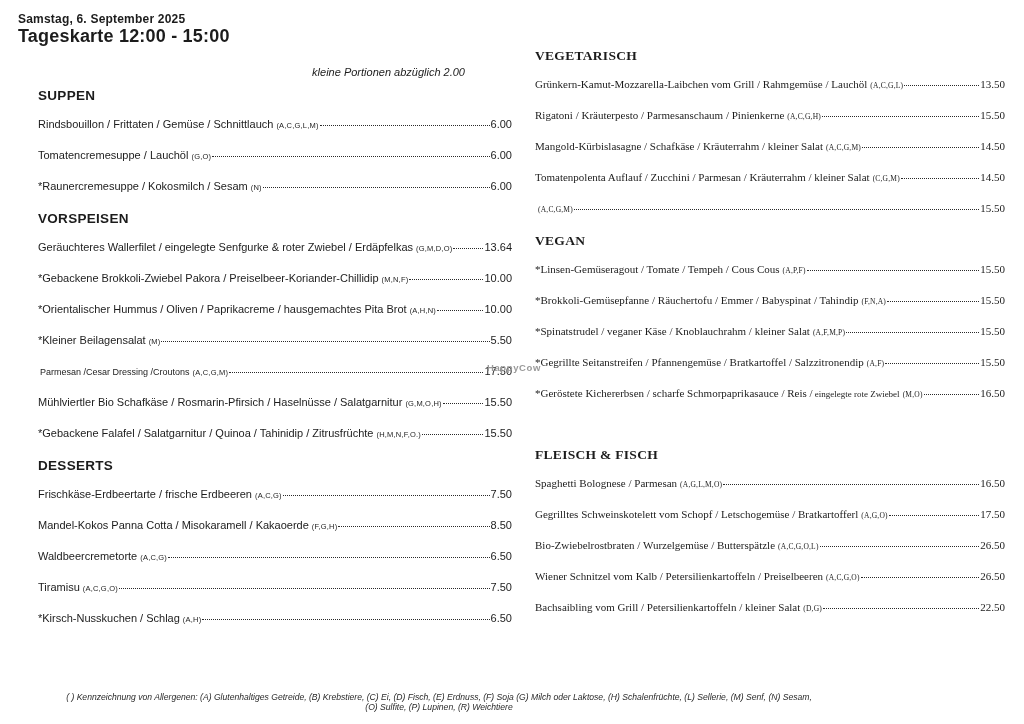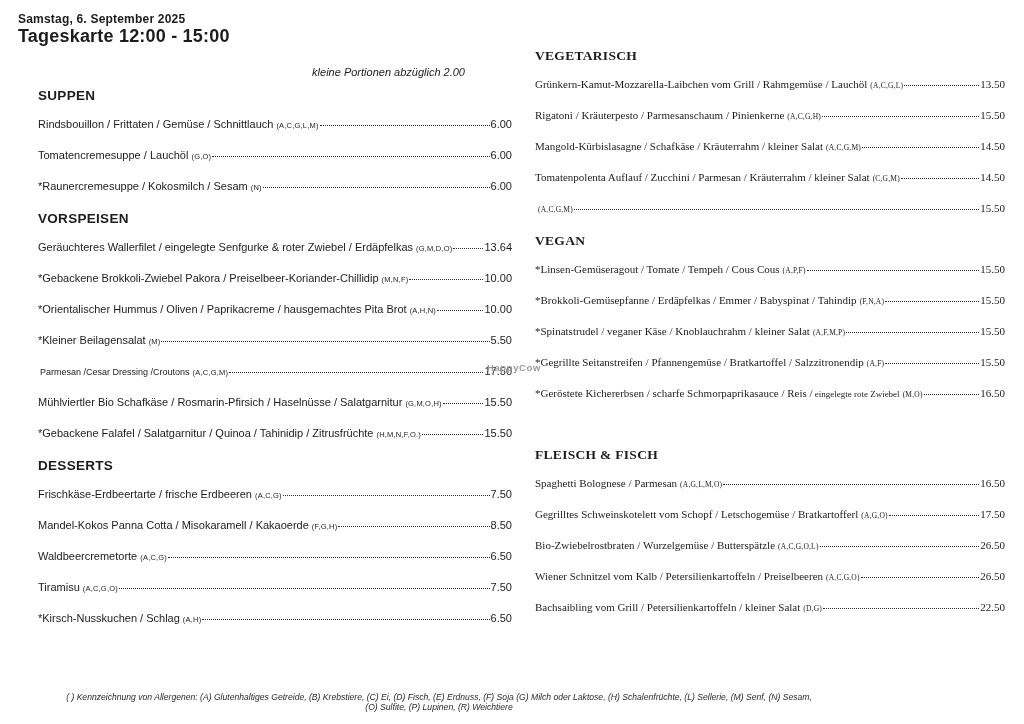--- a/index.html
+++ b/index.html
@@ -205,21 +205,21 @@
       </section>
       <section class="menu-section">
         <h2 class="section-title">VEGAN</h2>
         <div class="menu-item">
           <span class="item-name">*Linsen-Gemüseragout / Tomate / Tempeh / Cous Cous</span>
           <span class="item-allergens">(A,P,F)</span>
           <span class="dots"></span>
           <span class="item-price">15.50</span>
         </div>
         <div class="menu-item">
-          <span class="item-name">*Brokkoli-Gemüsepfanne / Erdäpfelkas / Emmer / Babyspinat / Tahindip</span>
+          <span class="item-name">*Brokkoli-Gemüsepfanne / Räuchertofu / Emmer / Babyspinat / Tahindip</span>
           <span class="item-allergens">(F,N,A)</span>
           <span class="dots"></span>
           <span class="item-price">15.50</span>
         </div>
         <div class="menu-item">
           <span class="item-name">*Spinatstrudel / veganer Käse / Knoblauchrahm / kleiner Salat</span>
           <span class="item-allergens">(A,F,M,P)</span>
           <span class="dots"></span>
           <span class="item-price">15.50</span>
         </div>

